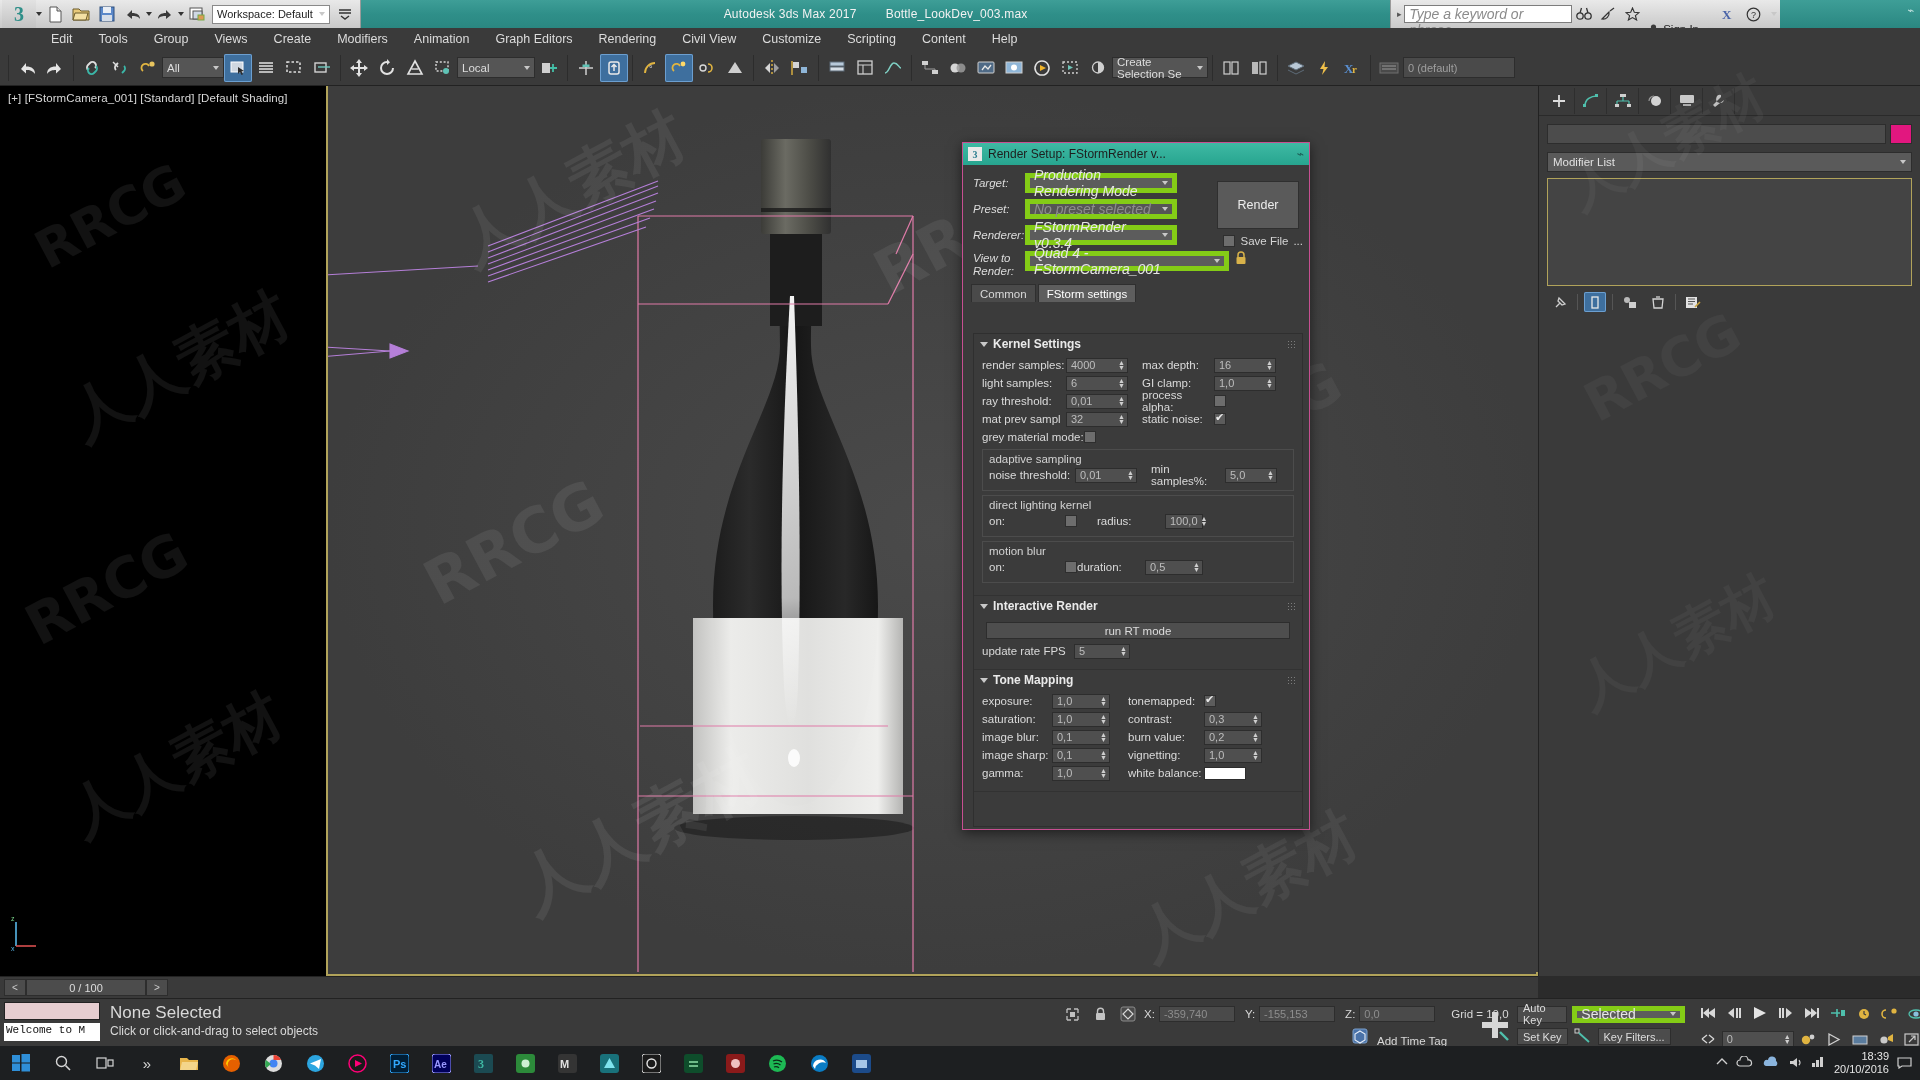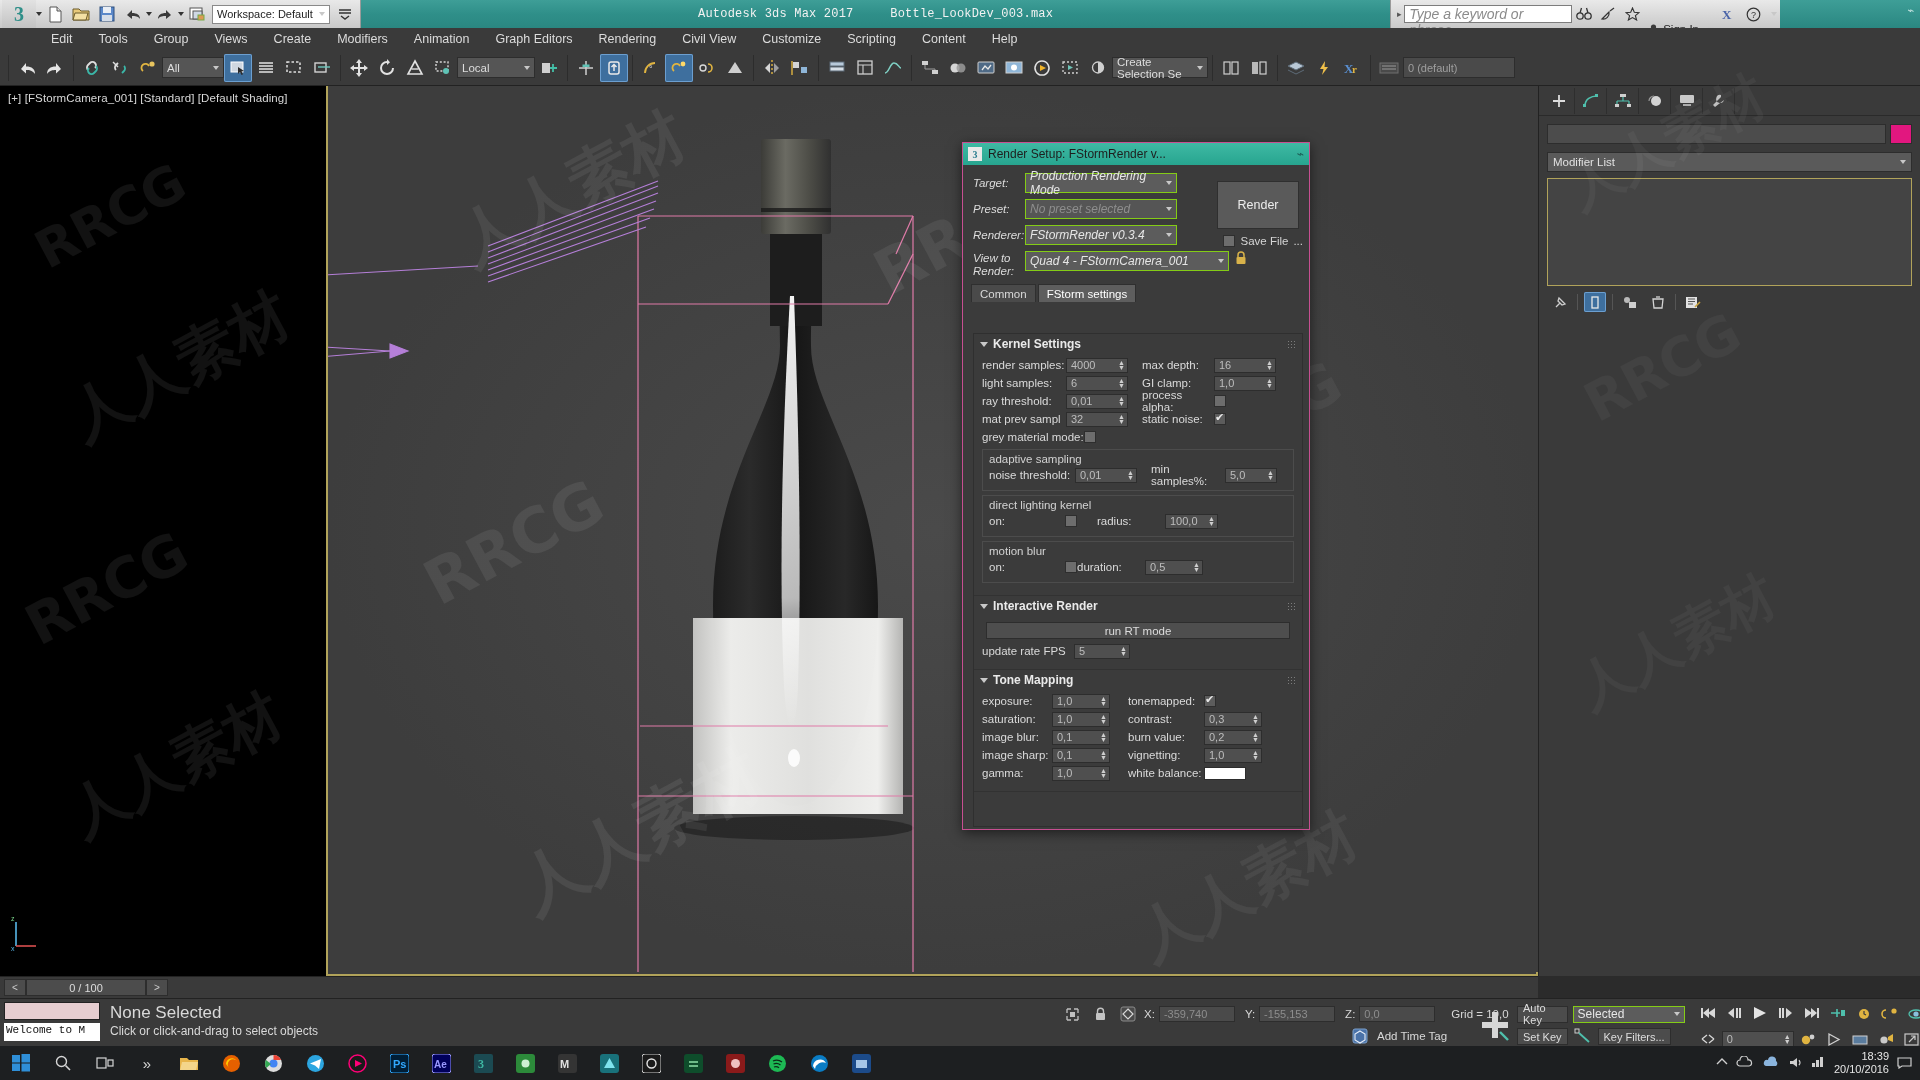--- a/index.html
+++ b/index.html
@@ -12,21 +12,21 @@
     display:flex; align-items:center; }
   .tb-left { display:flex; align-items:center; height:28px; background:linear-gradient(to bottom,#e9e9e9,#c9c9c9);
      padding:0 2px; border-right:1px solid #9a9a9a; }
   .maxlogo { width:34px; height:28px; position:relative; background:linear-gradient(to bottom,#e2e2e2,#c3c3c3); display:flex;align-items:center;justify-content:center; }
   .maxlogo .g3 { color:#2f8f89; font-size:20px; font-weight:bold; font-family:"Liberation Serif",serif; line-height:1; }
   .qicon { width:26px; height:26px; display:flex; align-items:center; justify-content:center; position:relative; }
   .qicon svg { display:block; }
   .caret-sm { width:0;height:0;border-left:3px solid transparent;border-right:3px solid transparent;border-top:4px solid #333; }
   .ws-box { height:19px; min-width:118px; background:#fff; border:1px solid #8a8a8a; display:flex; align-items:center;
      padding:0 4px; font-size:11px; color:#222; justify-content:space-between; margin:0 2px; }
-  .tb-title { flex:1; text-align:center; color:#f2f2f2; font-size:12px; letter-spacing:.2px;font-family:Liberation Mono, monospace; }
+  .tb-title { flex:1; text-align:center; color:#f2f2f2; font-size:12px; letter-spacing:.2px; }
   .tb-title .spacer { display:inline-block; width:22px; }
   .tb-search { display:flex; align-items:center; height:28px; background:linear-gradient(to bottom,#e9e9e9,#c9c9c9);
      padding:0 3px; border-left:1px solid #9a9a9a; }
   .tb-search .arrow { width:10px; text-align:center; color:#555; font-size:9px; }
   .searchinput { width:168px; height:18px; background:#fff; border:1px solid #7d7d7d; font-style:italic;
      font-size:14px; color:#8b8b8b; padding:0 4px; line-height:16px; }
   .tbi { width:24px;height:24px;display:flex;align-items:center;justify-content:center; }
   .signin { display:flex;align-items:center;gap:3px;color:#1b1b1b;font-size:11.5px;padding:0 3px;margin-top:30px; }
   .tb-right-fill { width:140px; height:28px; background:linear-gradient(to bottom,#3e9e97,#2a8781); }
   .winbtns { position:absolute; right:6px; top:4px; color:#cfe9e6; font-size:11px; }
@@ -76,22 +76,22 @@
   .rsdlg { position:absolute; left:962px; top:142px; width:348px; height:688px;
      background:#3b3b3b; border:1px solid #c74f91; box-shadow:0 3px 12px rgba(0,0,0,.55); z-index:40; }
   .rs-title { height:22px; background:linear-gradient(to bottom,#3fb9a4,#27a58f);
      display:flex; align-items:center; padding:0 5px; gap:6px; }
   .rs-ico { width:14px;height:14px;background:#e9e9e9;color:#2a7d8f;font-weight:bold;font-size:10px;
      display:flex;align-items:center;justify-content:center; font-family:"Liberation Serif",serif; }
   .rs-ttl { font-size:12px; color:#1e1e1e; flex:1; }
   .rs-body { padding:8px 10px 0 10px;font-style:italic; }
   .rrow { display:flex; align-items:center; margin-bottom:6px; }
   .rlab { width:52px; font-size:11.5px; color:#dcdcdc; }
-  .rcombo { height:20px; background:#5c5c5c; border:1px solid #84cc16; display:flex; align-items:center;
-     justify-content:space-between; padding:0 4px; font-size:12px; color:#e6e6e6; }
+  .rcombo { height:20px; background:#5c5c5c; border:5px solid #84cc16; display:flex; align-items:center;
+     justify-content:space-between; padding:0 4px; font-size:14px; color:#e6e6e6; }
   .rcombo.dis { color:#8e8e8e; background:#555; }
   .renderbtn { position:absolute; right:10px; top:38px; width:82px; height:48px; background:#5a5a5a;
      border:1px solid #2f2f2f; display:flex; align-items:center; justify-content:center; font-size:12.5px; color:#ececec; }
   .savefilerow { position:absolute; right:6px; top:92px; display:flex; align-items:center; gap:5px; font-size:11.5px; }
   .chkbox { width:12px;height:12px;background:#6d6d6d;border:1px solid #2e2e2e; display:inline-block; }
   .chkbox.checked { position:relative; background:#5c5c5c; }
   .chkbox.checked:after { content:"✔"; position:absolute; left:0; top:-3px; font-size:11px; color:#e8e8e8; }
   .tabs { display:flex; gap:2px; margin:4px 0 0 8px; }
   .rtab { height:18px; padding:0 8px; background:#4a4a4a; font-size:11.5px; color:#d8d8d8; line-height:18px;
      border:1px solid #2f2f2f; border-bottom:none; }
@@ -774,21 +774,21 @@
             </div>
           </div>
         </div>
 
         <div class="gbox">
           <div class="gbox-t">direct lighting kernel</div>
           <div class="frow">
             <span class="flab" style="width:76px">on:</span>
             <span class="chkbox"></span>
             <span class="flab" style="width:68px;margin-left:20px">radius:</span>
-            <div class="spin" style="width:53px">
+            <div class="spin" style="width:38px">
               <span>100,0</span>
               <span class="spinarrows">
                   <span>▲</span>
                   <span>▼</span>
                 </span>
             </div>
           </div>
         </div>
 
         <div class="gbox">
@@ -1048,21 +1048,21 @@
     </span>
     <span style="font-size:11.5px;color:#d8d8d8">X:</span>
     <div class="coordfield">-359,740</div>
     <span style="font-size:11.5px;color:#d8d8d8;margin-left:6px">Y:</span>
     <div class="coordfield">-155,153</div>
     <span style="font-size:11.5px;color:#d8d8d8;margin-left:6px">Z:</span>
     <div class="coordfield">0,0</div>
     <span style="font-size:11.5px;color:#d8d8d8;margin-left:12px">Grid = 10,0</span>
   </div>
 
-  <div style="position:absolute;left:1348px;top:26px;display:flex;align-items:center;gap:5px;">
+  <div style="position:absolute;left:1348px;top:26px;display:flex;align-items:flex-end;gap:5px;">
     <span class="tb2">
       <svg width="16" height="16" viewBox="0 0 16 16">
           <rect x="1" y="1" width="14" height="14" rx="2" fill="#4a72a8" stroke="#7ba0cc"></rect>
           <path d="M8 3 L13 6 v6 L8 15 L3 12 V6 Z" fill="none" stroke="#e6edf6" stroke-width="1.1"></path>
         </svg>
     </span>
     <span style="font-size:11.5px;color:#d8d8d8">Add Time Tag</span>
   </div>
 
   <div style="position:absolute;left:1478px;top:3px;display:flex;align-items:center;gap:5px;">

